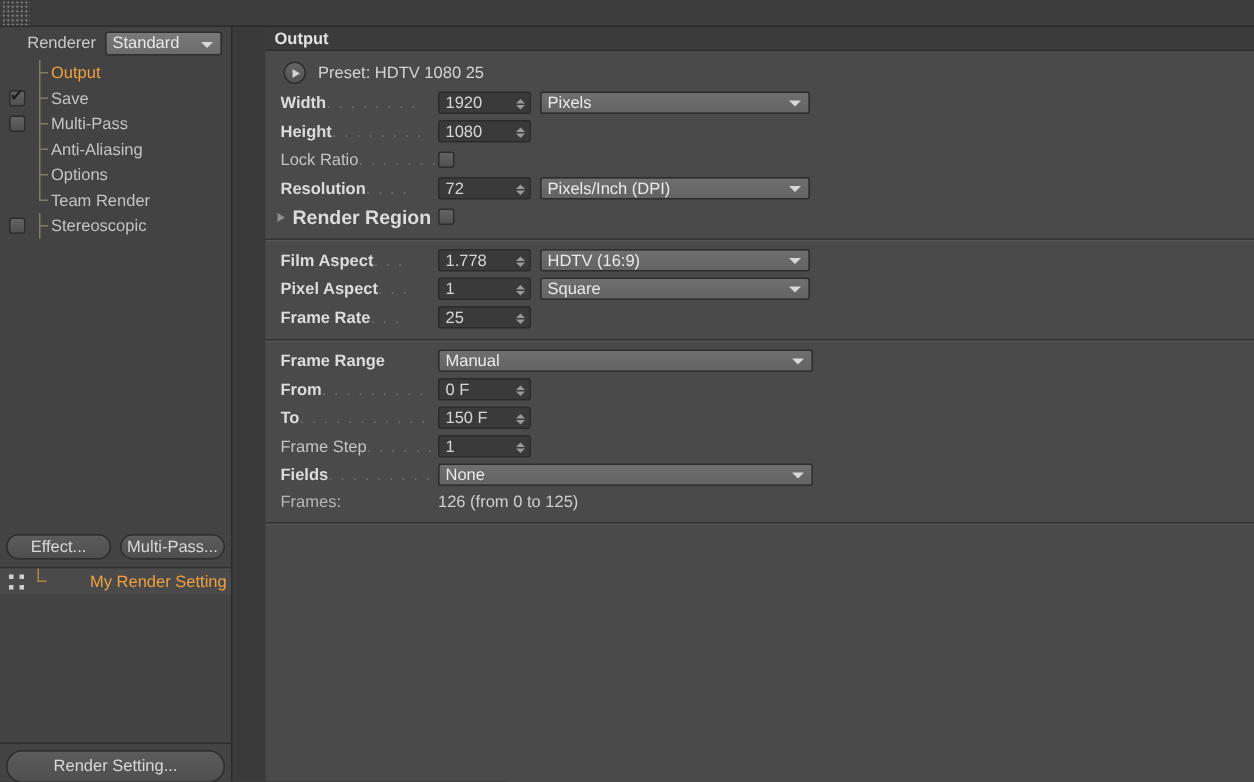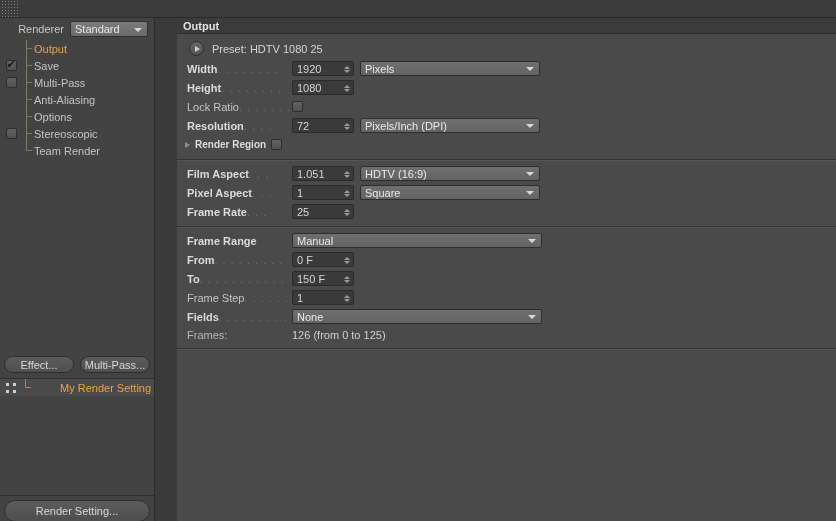--- a/index.html
+++ b/index.html
@@ -222,21 +222,21 @@
     margin-left: 2px;
   }
   .preset-text { color: #d4d4d4; font-size: 11px; }
 
   .rr-row { height: 19px; display: flex; align-items: center; padding-left: 2px; gap: 5px; }
   .rr-arrow {
     width: 0; height: 0; margin-left: 6px;
     border-top: 3.5px solid transparent; border-bottom: 3.5px solid transparent;
     border-left: 5px solid #8e8e8e;
   }
-  .rr-label { font-weight: bold; color: #dcdcdc; font-size: 10px; }
+  .rr-label { font-weight: bold; color: #dcdcdc; font-size: 13px; }
 
   .annot-wrap { display: flex; padding-left: 10px; padding-top: 4px; flex: 1; min-height: 0; }
   .annot-label { width: 105px; flex: 0 0 105px; color: #b6b6b6; font-size: 11px; padding-top: 2px; }
   .annot-box {
     flex: 1; margin-right: 0; background: #333333;
     border: 1px solid #2b2b2b; border-right: none;
   }
 </style>
 </head>
 <body>
@@ -289,32 +289,32 @@
           <div class="stem"></div>
           <span class="lbl">Anti-Aliasing</span>
         </div>
 
         <div class="tree-row">
           <div class="chk-cell"></div>
           <div class="stem"></div>
           <span class="lbl">Options</span>
         </div>
 
+        <div class="tree-row last">
+          <div class="chk-cell"></div>
+          <div class="stem"></div>
+          <span class="lbl">Team Render</span>
+        </div>
+
         <div class="tree-row">
           <div class="chk-cell">
             <div class="chk"></div>
           </div>
           <div class="stem"></div>
           <span class="lbl">Stereoscopic</span>
-        </div>
-
-        <div class="tree-row last">
-          <div class="chk-cell"></div>
-          <div class="stem"></div>
-          <span class="lbl">Team Render</span>
         </div>
 
       </div>
 
       <div class="btn-row">
         <div class="pill">Effect...</div>
         <div class="pill">Multi-Pass...</div>
       </div>
 
       <div class="setting-list">
@@ -416,21 +416,21 @@
 
       <div class="sep"></div>
 
       <div class="section">
 
         <div class="row">
           <span class="label bold">
             <span>Film Aspect</span><span class="dots">. . .</span>
           </span>
           <div class="numfield">
-            <span>1.051</span>
+            <span>1.778</span>
             <span class="spin">
                 <u></u>
                 <d></d>
               </span>
           </div>
           <div class="combo w-wide">
             <span>HDTV (16:9)</span>
             <span class="caret"></span>
           </div>
         </div>

